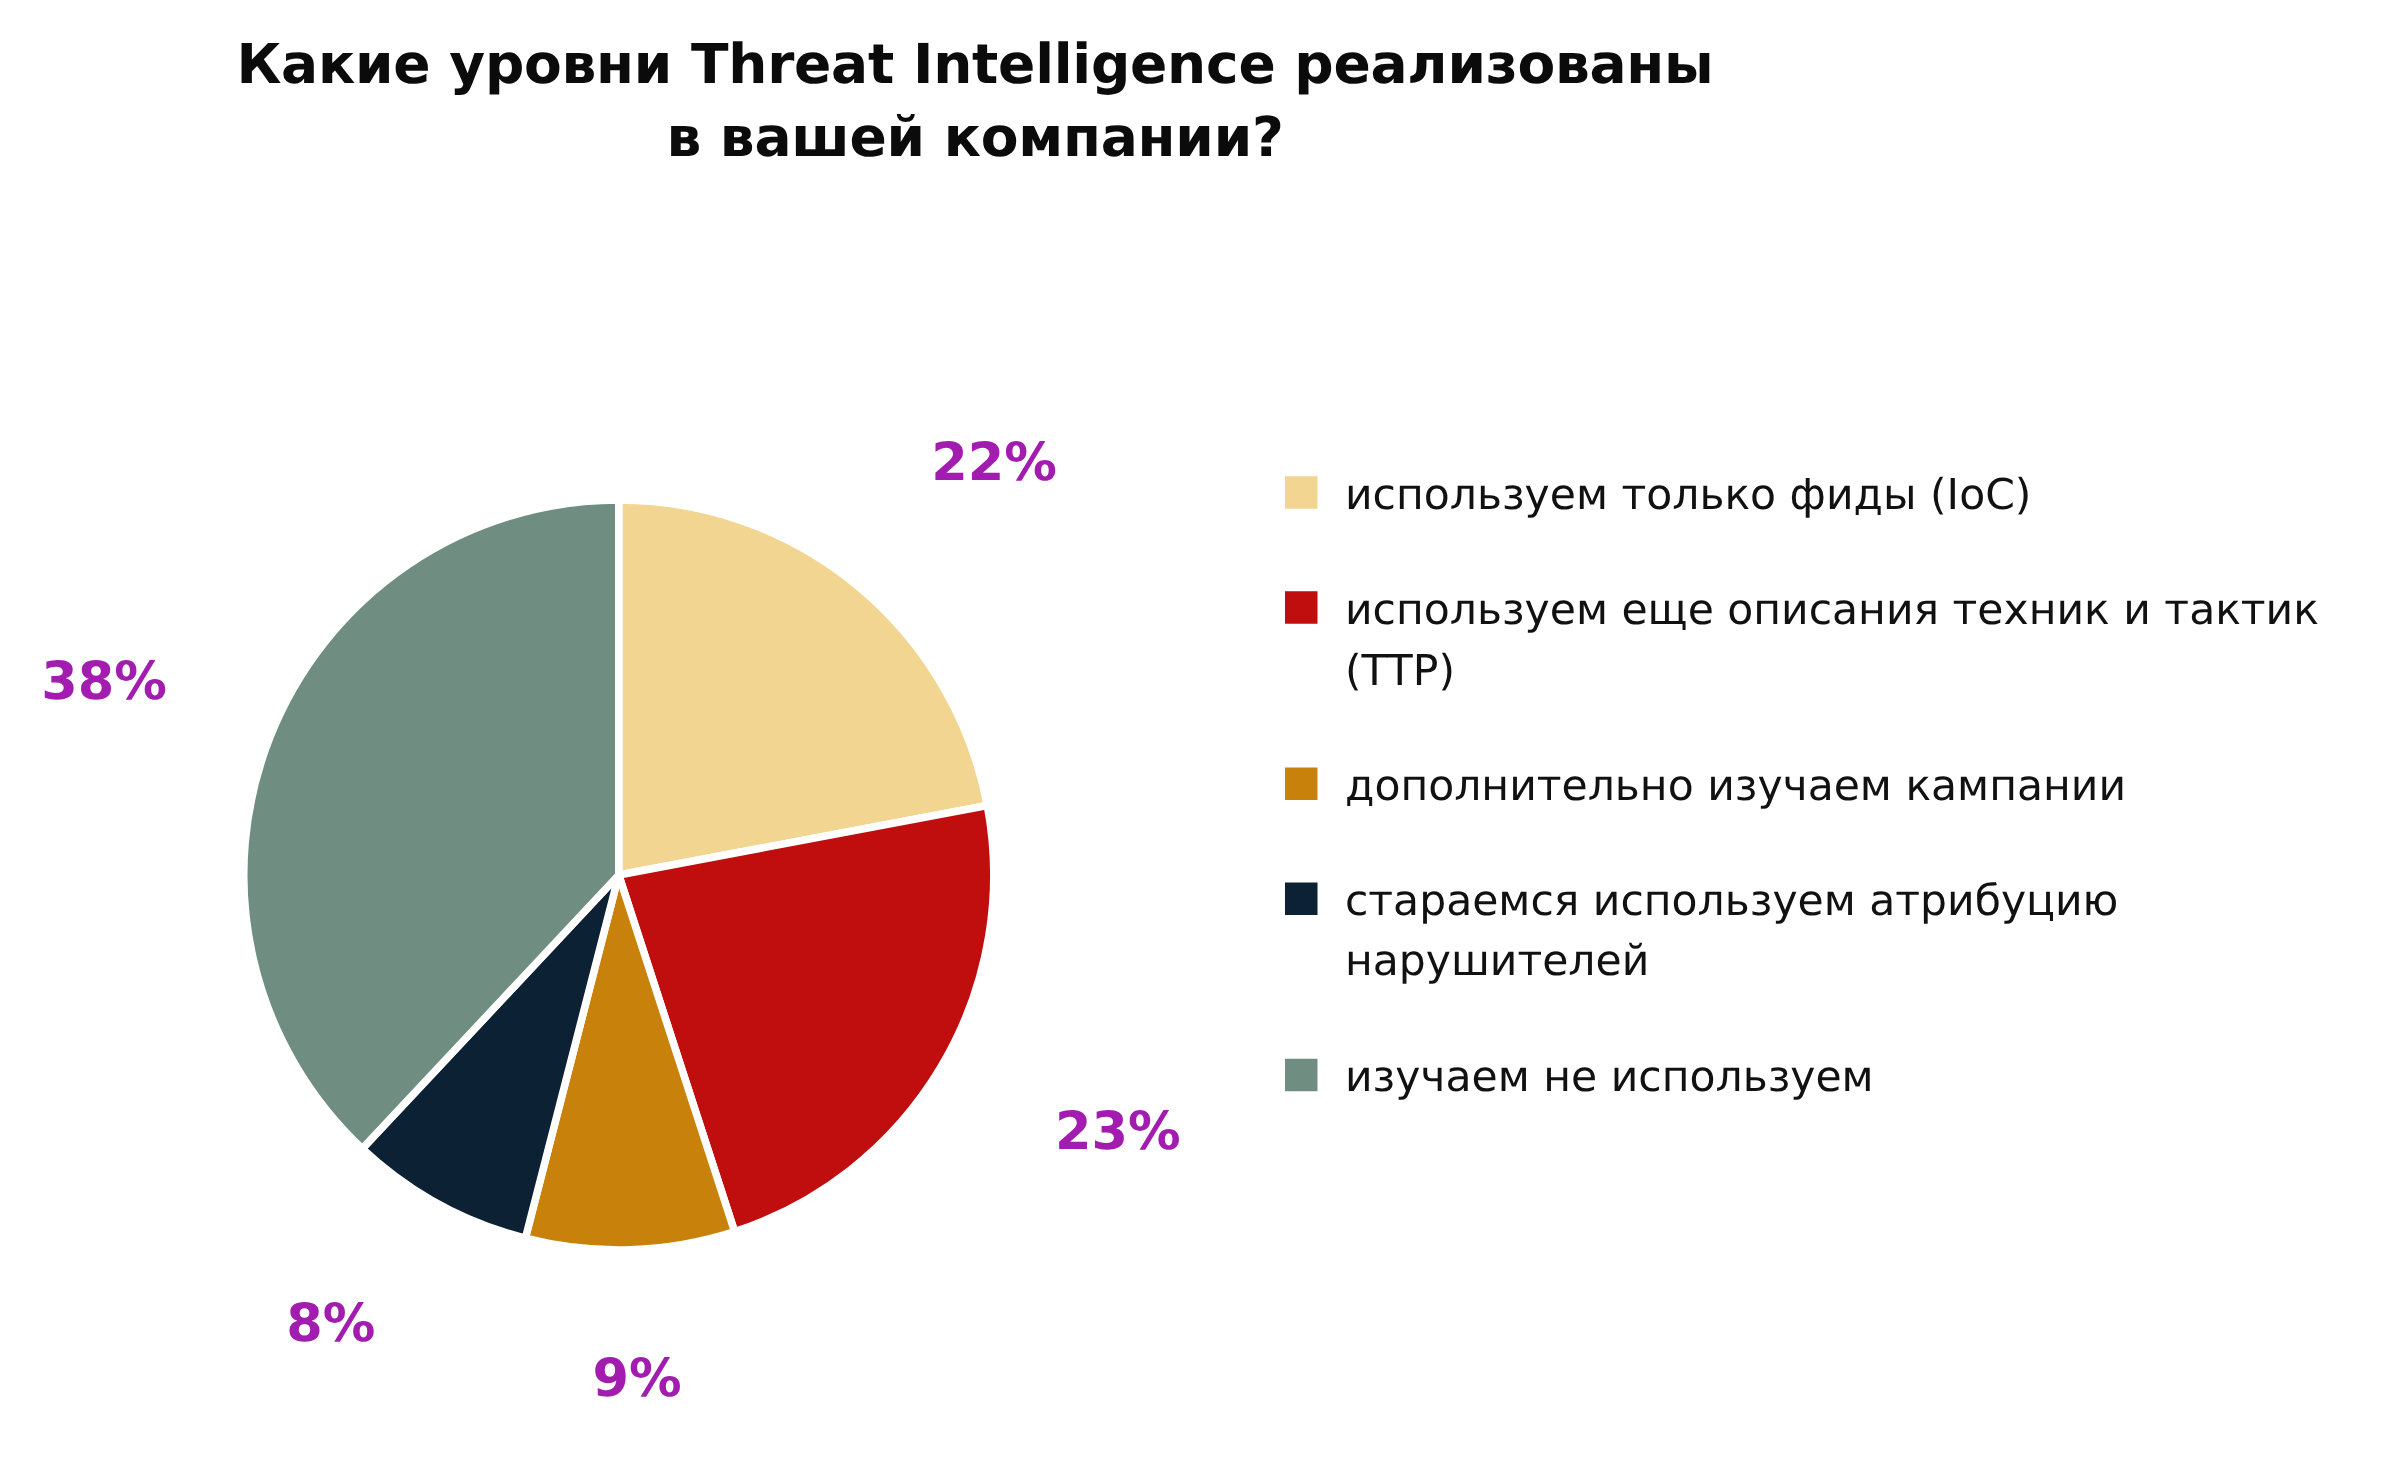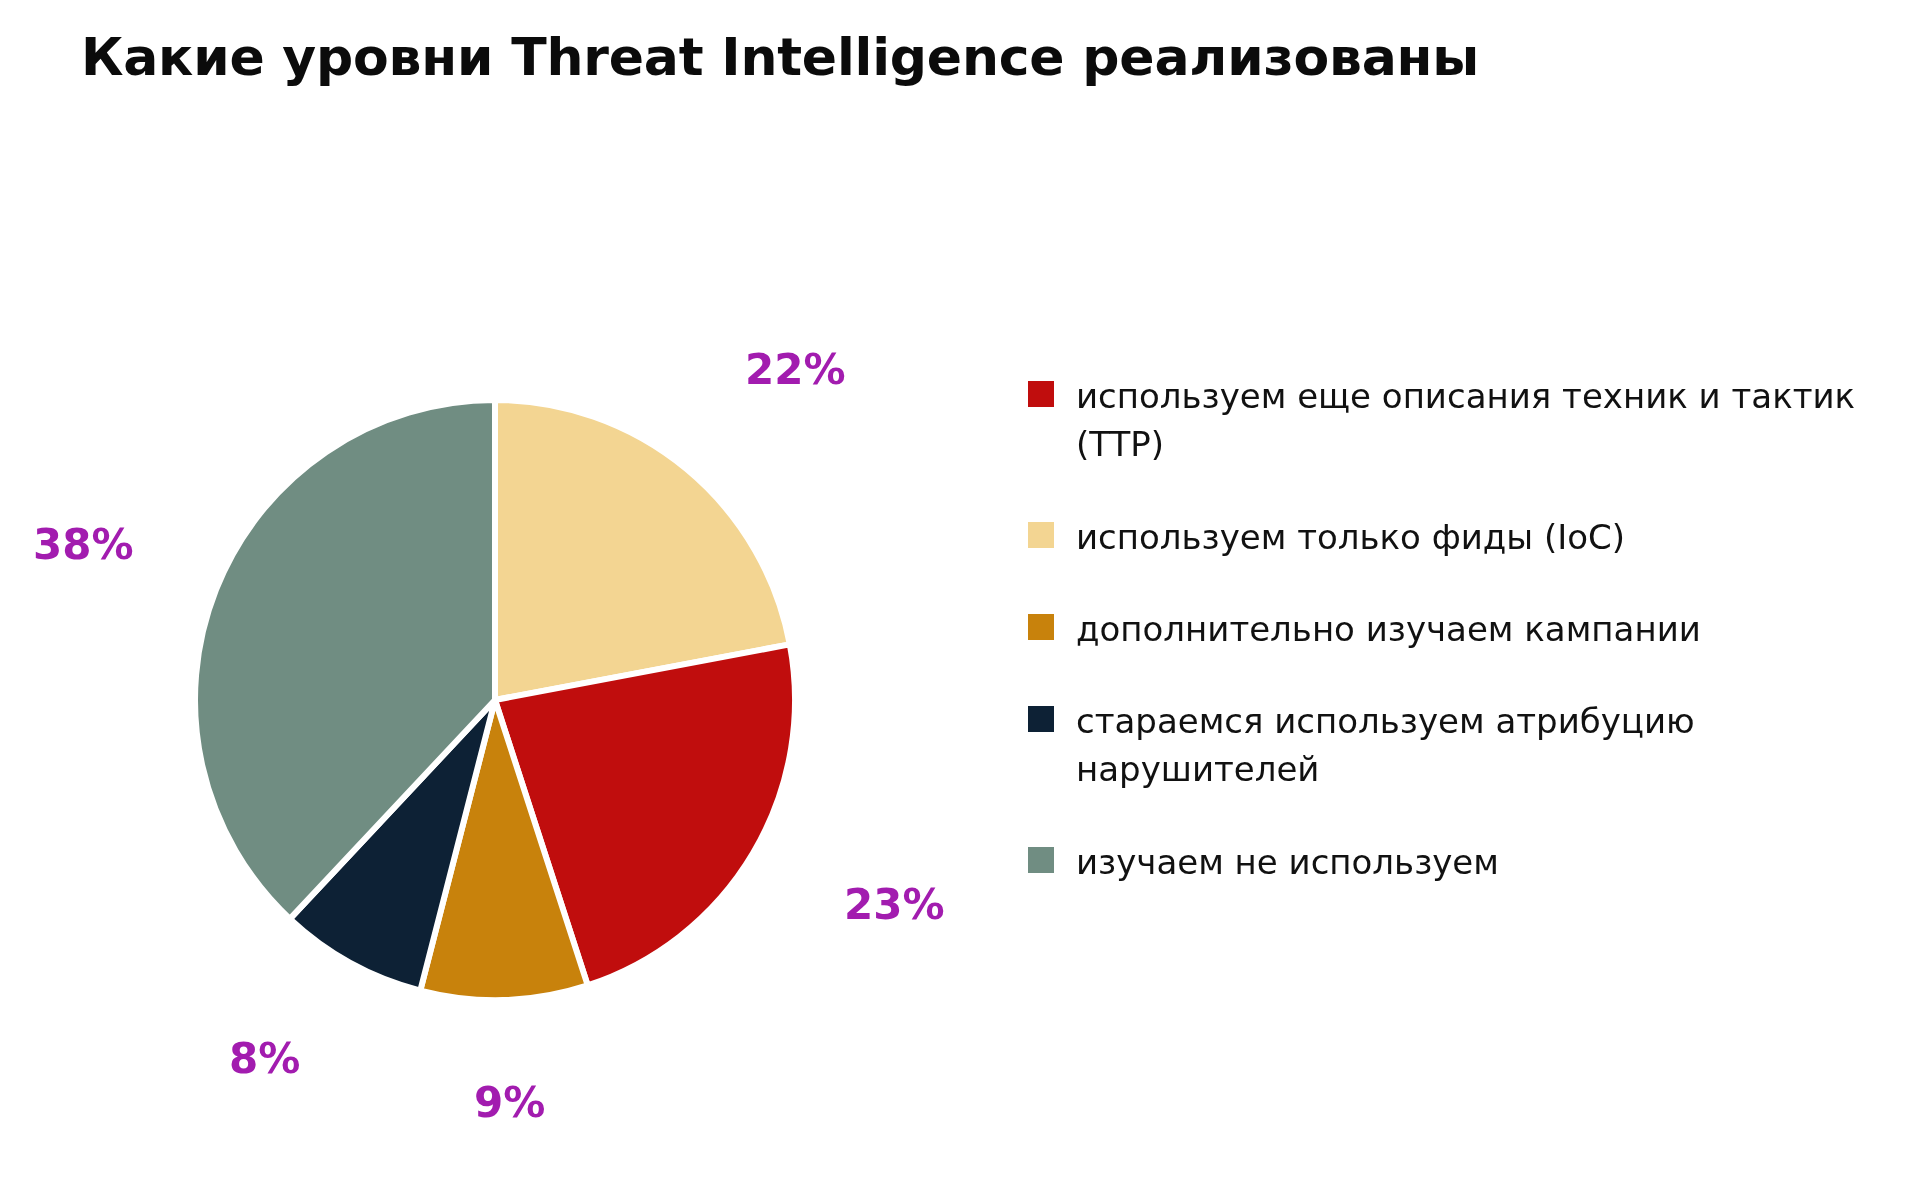--- a/index.html
+++ b/index.html
@@ -23,21 +23,21 @@
 
   
   .chart-title {
     position: absolute;
     left: 0;
     top: 22px;
     width: 1560px;
     text-align: center;
     font-family: "DejaVu Sans", "Liberation Sans", sans-serif;
     font-weight: bold;
-    font-size: 52px;
+    font-size: 44px;
     line-height: 1.35;
     letter-spacing: -0.2px;
     color: #0b0b0b;
   }
   .chart-title .title-line {
     display: block;
     white-space: nowrap;
   }
 
   
@@ -101,20 +101,21 @@
     max-width: 800px;
   }
 </style>
 </head>
 <body>
 
 <div id="chart-root">
 
   <div class="chart-title">
     <span class="title-line">Какие уровни Threat Intelligence реализованы</span>
+    <span class="title-line">в вашей компании?</span>
   </div>
 
   <div class="pie-wrap">
     <svg class="pie-svg" viewBox="0 0 610 610">
       <g transform="translate(305,305)">
 
         <path fill="#F3D592" stroke="#FFFFFF" stroke-width="6" stroke-linejoin="round" d="M 0 0 L 0 -300 A 300 300 0 0 1 294.83 -55.60 Z"></path>
 
         <path fill="#C00D0D" stroke="#FFFFFF" stroke-width="6" stroke-linejoin="round" d="M 0 0 L 294.83 -55.60 A 300 300 0 0 1 92.71 285.32 Z"></path>
 
@@ -129,27 +130,27 @@
 
   <div class="pct-label pct-22">22%</div>
   <div class="pct-label pct-38">38%</div>
   <div class="pct-label pct-23">23%</div>
   <div class="pct-label pct-8">8%</div>
   <div class="pct-label pct-9">9%</div>
 
   <div class="legend">
 
     <div class="legend-item">
-      <span class="legend-swatch" style="background: rgb(192, 13, 13);"></span>
-      <span class="legend-label">используем еще описания техник и тактик (TTP)</span>
+      <span class="legend-swatch" style="background: rgb(243, 213, 146);"></span>
+      <span class="legend-label">используем только фиды (IoC)</span>
     </div>
 
     <div class="legend-item">
-      <span class="legend-swatch" style="background: rgb(243, 213, 146);"></span>
-      <span class="legend-label">используем только фиды (IoC)</span>
+      <span class="legend-swatch" style="background: rgb(192, 13, 13);"></span>
+      <span class="legend-label">используем еще описания техник и тактик (TTP)</span>
     </div>
 
     <div class="legend-item">
       <span class="legend-swatch" style="background: rgb(200, 130, 12);"></span>
       <span class="legend-label">дополнительно изучаем кампании</span>
     </div>
 
     <div class="legend-item">
       <span class="legend-swatch" style="background: rgb(13, 33, 53);"></span>
       <span class="legend-label">стараемся используем атрибуцию нарушителей</span>

